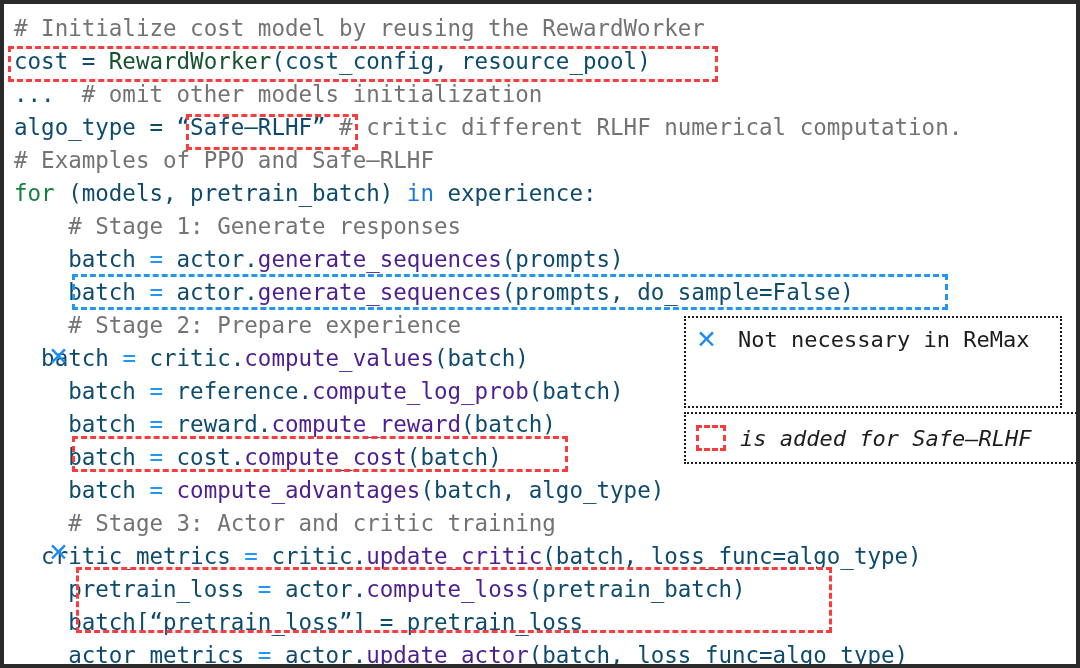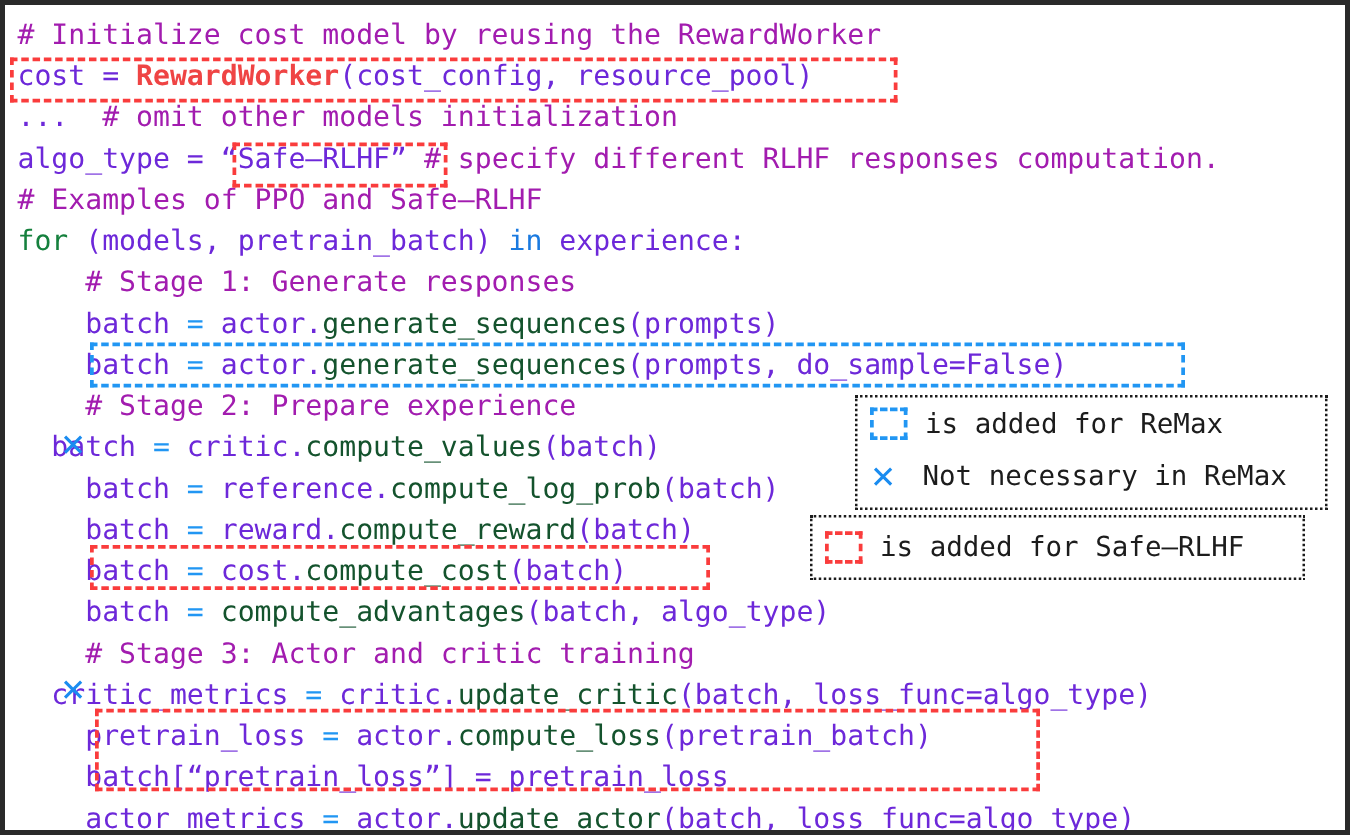--- a/index.html
+++ b/index.html
@@ -26,27 +26,27 @@
   .line {
     height: 33px;
     line-height: 33px;
     font-size: 22.5px;
     white-space: pre;
     letter-spacing: 0px;
     color: #1c1c1c;
     padding-left: 10px;
     position: relative;
   }
-  .cm   { color: #a21caf; text-align: right; }       
+  .cm   { color: #737373; text-align: right; }       
   .kw   { color: #15803d; }       
   .kw2  { color: #1a7ae0; text-align: right; }       
-  .cls  { color: #ef4444; font-weight: bold; }       
-  .fn   { color: #14532d; }       
+  .cls  { color: #14532d; }       
+  .fn   { color: #4c1d95; }       
   .op   { color: #2196f3; }       
-  .pl   { color: #6d28d9; }       
+  .pl   { color: #0c4a6e; }       
 
   
   .xmark {
     position: absolute;
     font-size: 25px;
     font-weight: bold;
     color: #1a8cf0;
     font-family: "DejaVu Sans", "Liberation Sans", sans-serif;
     line-height: 1;
   }
@@ -99,21 +99,21 @@
 </style>
 </head>
 <body>
 
 <div id="page">
 
   <div class="code" id="code-root">
       <div class="line" id="l1"><span class="cm"># Initialize cost model by reusing the RewardWorker</span></div>
       <div class="line" id="l2"><span class="pl">cost = </span><span class="cls">RewardWorker</span><span class="pl">(cost_config, resource_pool)</span></div>
       <div class="line" id="l3"><span class="pl">...  </span><span class="cm"># omit other models initialization</span></div>
-      <div class="line" id="l4"><span class="pl">algo_type = </span><span class="pl">“Safe–RLHF”</span><span class="cm"> # specify different RLHF responses computation.</span></div>
+      <div class="line" id="l4"><span class="pl">algo_type = </span><span class="pl">“Safe–RLHF”</span><span class="cm"> # critic different RLHF numerical computation.</span></div>
       <div class="line" id="l5"><span class="cm"># Examples of PPO and Safe–RLHF</span></div>
       <div class="line" id="l6"><span class="kw">for</span><span class="pl"> (models, pretrain_batch) </span><span class="kw2">in</span><span class="pl"> experience:</span></div>
       <div class="line" id="l7"><span class="cm">    # Stage 1: Generate responses</span></div>
       <div class="line" id="l8"><span class="pl">    batch </span><span class="op">=</span><span class="pl"> actor.</span><span class="fn">generate_sequences</span><span class="pl">(prompts)</span></div>
       <div class="line" id="l9"><span class="pl">    batch </span><span class="op">=</span><span class="pl"> actor.</span><span class="fn">generate_sequences</span><span class="pl">(prompts, do_sample=False)</span></div>
       <div class="line" id="l10"><span class="cm">    # Stage 2: Prepare experience</span></div>
       <div class="line" id="l11"><span class="pl">  batch </span><span class="op">=</span><span class="pl"> critic.</span><span class="fn">compute_values</span><span class="pl">(batch)</span></div>
       <div class="line" id="l12"><span class="pl">    batch </span><span class="op">=</span><span class="pl"> reference.</span><span class="fn">compute_log_prob</span><span class="pl">(batch)</span></div>
       <div class="line" id="l13"><span class="pl">    batch </span><span class="op">=</span><span class="pl"> reward.</span><span class="fn">compute_reward</span><span class="pl">(batch)</span></div>
       <div class="line" id="l14"><span class="pl">    batch </span><span class="op">=</span><span class="pl"> cost.</span><span class="fn">compute_cost</span><span class="pl">(batch)</span></div>
@@ -133,29 +133,25 @@
   <div id="highlights">
       <div class="box box-red" style="left: 4px; top: 42px; width: 710px; height: 36px;"></div>
       <div class="box box-red" style="left: 182px; top: 110px; width: 172px; height: 36px;"></div>
       <div class="box box-blue" style="left: 68px; top: 270px; width: 876px; height: 36px;"></div>
       <div class="box box-red" style="left: 68px; top: 432px; width: 496px; height: 36px;"></div>
       <div class="box box-red" style="left: 72px; top: 563px; width: 756px; height: 66px;"></div>
     </div>
 
   <div class="legend" style="left:680px; top:312px; width:378px; height:92px;">
     <div class="legend-row">
-      <span class="swatch swatch-blue"></span>
-      <span>is added for ReMax</span>
-    </div>
-    <div class="legend-row">
       <span class="swatch-x">✕</span>
       <span>Not necessary in ReMax</span>
     </div>
   </div>
 
-  <div class="legend" style="left:644px; top:408px; width:396px; height:52px;">
+  <div class="legend" style="left:680px; top:408px; width:396px; height:52px;font-style:italic;">
     <div class="legend-row" style="height:48px;">
       <span class="swatch swatch-red"></span>
       <span>is added for Safe–RLHF</span>
     </div>
   </div>
 
 </div>
 
 </body></html>

